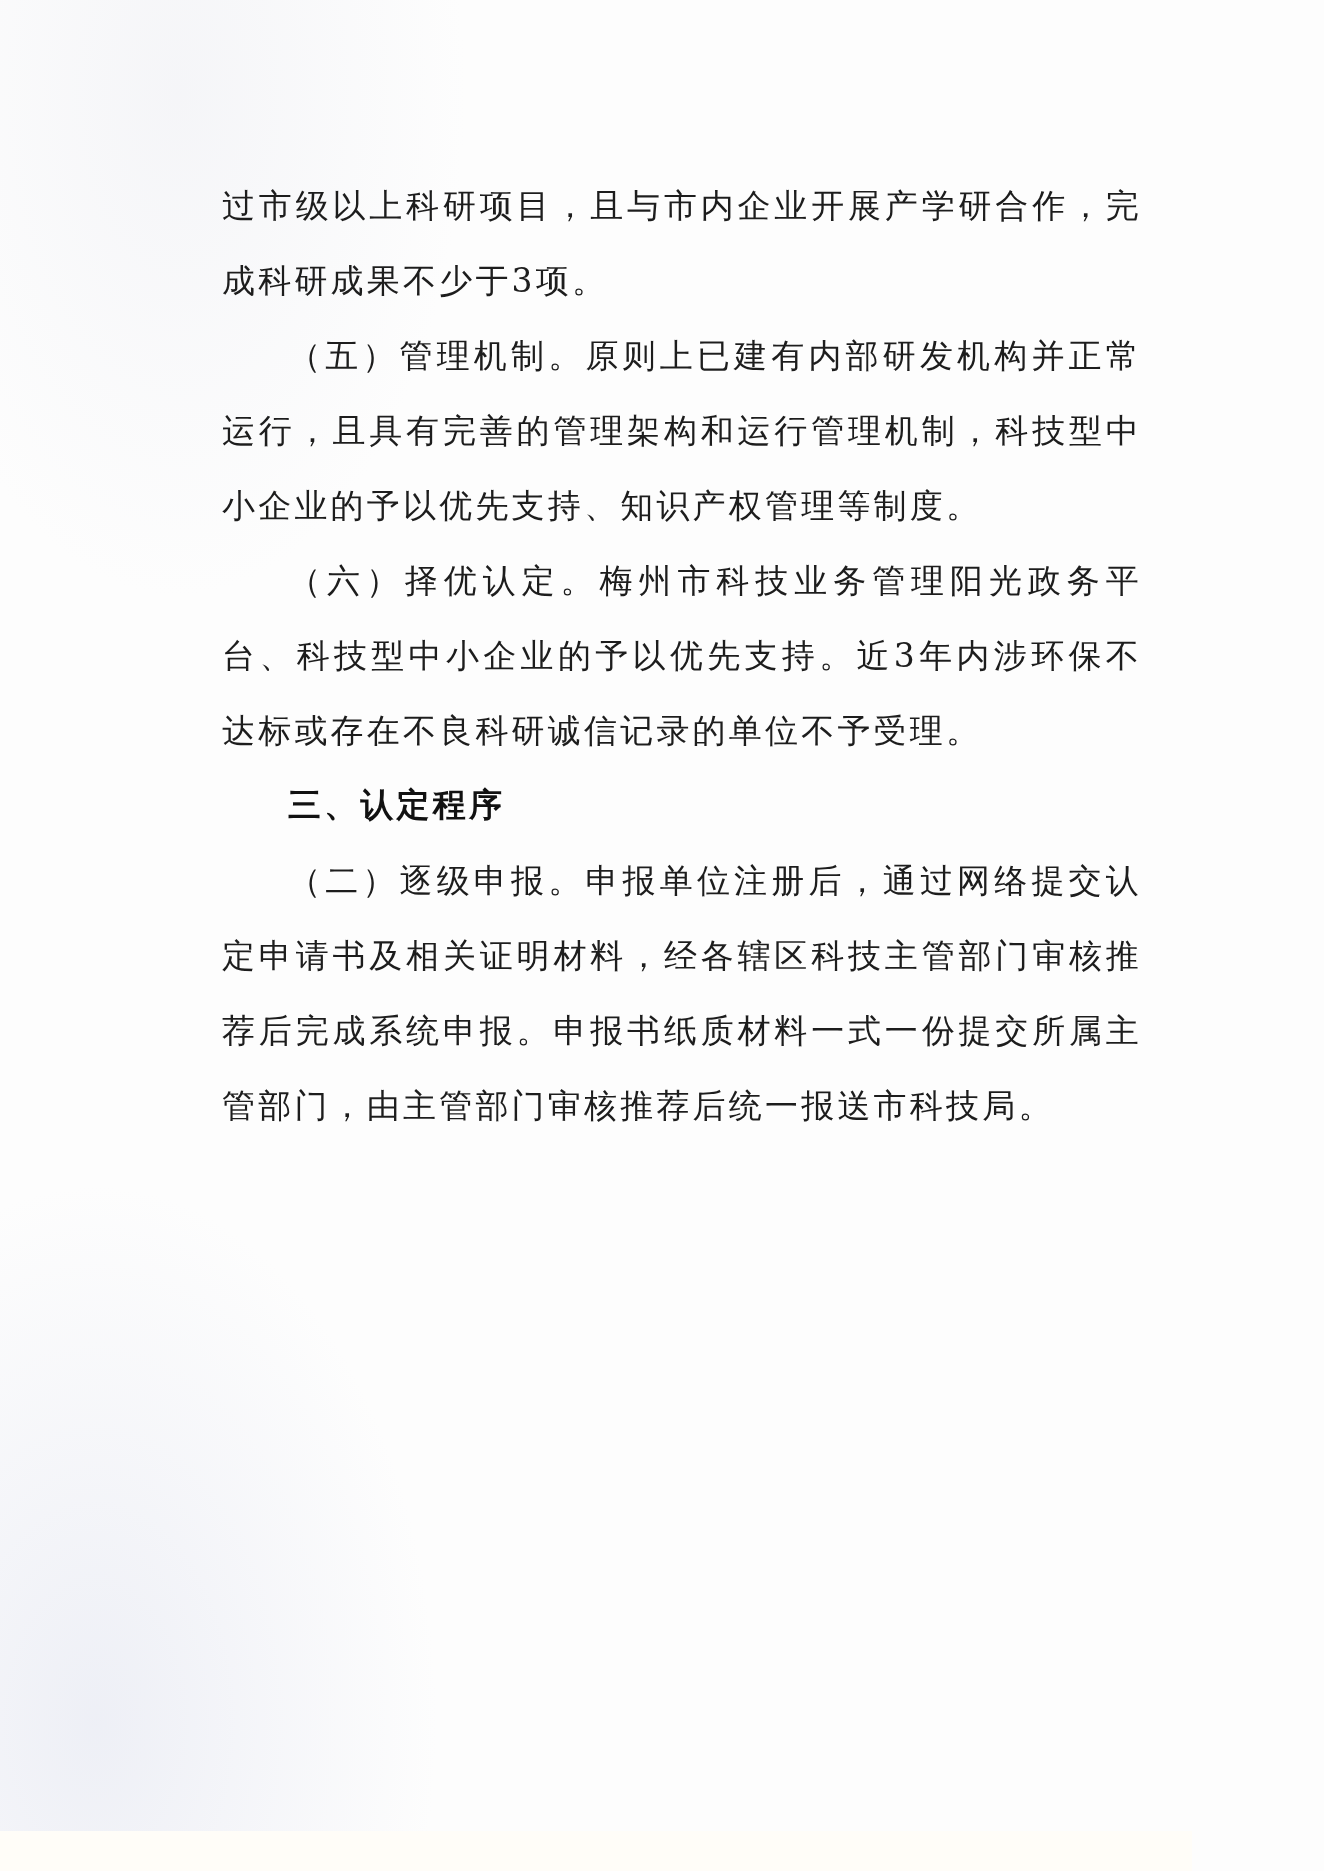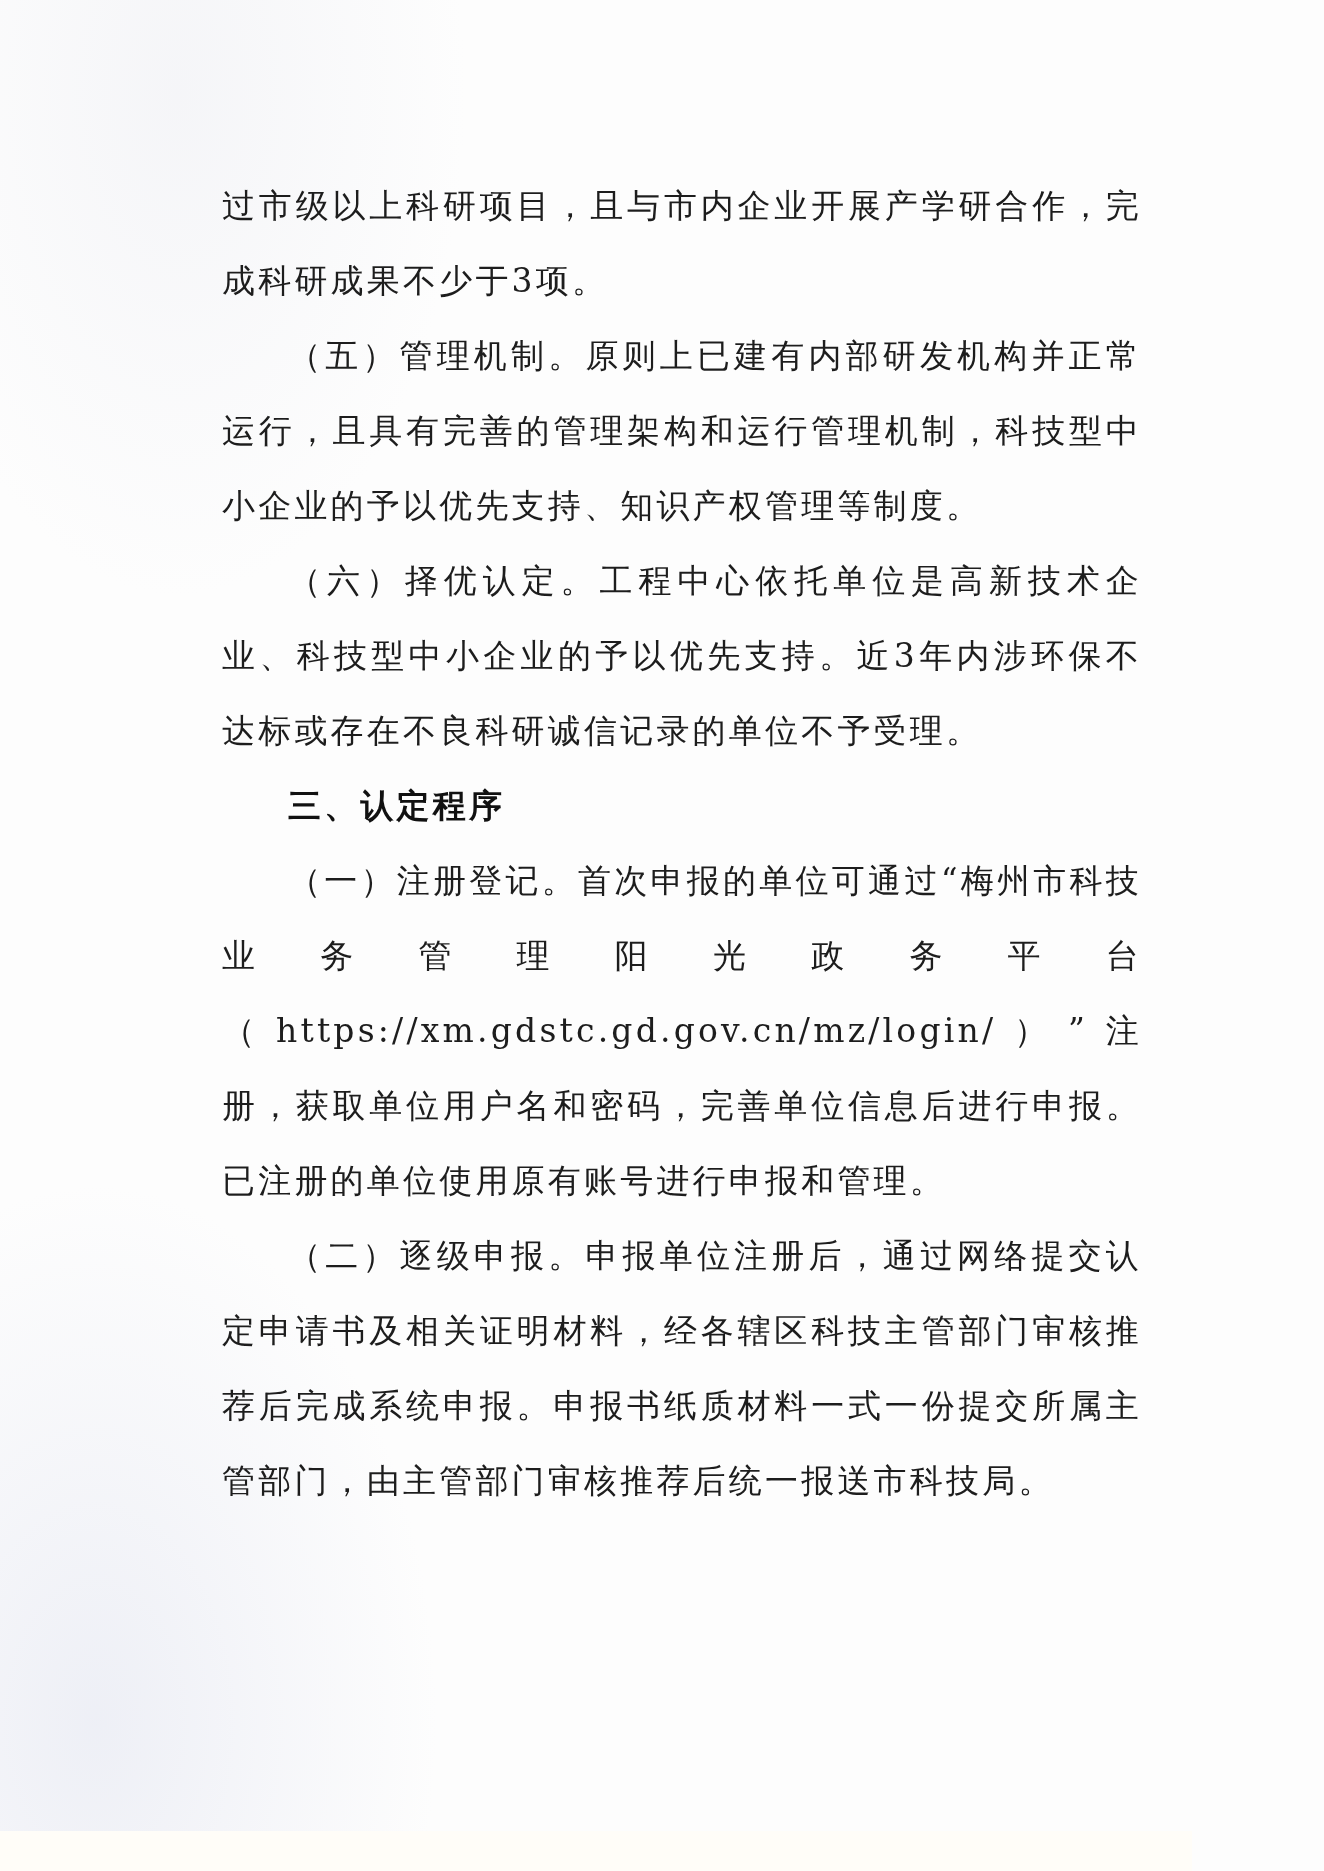--- a/index.html
+++ b/index.html
@@ -41,30 +41,29 @@
     .para {
       margin: 0;
       text-indent: 2em;
     }
     .para.cont {
       text-indent: 0;
     }
     .heading {
       margin: 0;
       text-indent: 2em;
-      font-family: Liberation Sans, sans-serif;
+      font-family: Liberation Serif, serif;
       font-weight: bold;
       color: #111;
     }
   </style>
 </head>
 <body>
 
 <div class="page">
   <div class="body-text">
     <p class="para cont">过市级以上科研项目，且与市内企业开展产学研合作，完成科研成果不少于3项。</p>
     <p class="para">（五）管理机制。原则上已建有内部研发机构并正常运行，且具有完善的管理架构和运行管理机制，科技型中小企业的予以优先支持、知识产权管理等制度。</p>
-    <p class="para">（六）择优认定。工程中心依托单位是高新技术企业、科技型中小企业的予以优先支持。近3年内涉环保不达标或存在不良科研诚信记录的单位不予受理。</p>
+    <p class="para">（六）择优认定。梅州市科技业务管理阳光政务平台、科技型中小企业的予以优先支持。近3年内涉环保不达标或存在不良科研诚信记录的单位不予受理。</p>
     <p class="heading">三、认定程序</p>
-    <p class="para">（一）注册登记。首次申报的单位可通过“梅州市科技业务管理阳光政务平台（https://xm.gdstc.gd.gov.cn/mz/login/）”注册，获取单位用户名和密码，完善单位信息后进行申报。已注册的单位使用原有账号进行申报和管理。</p>
     <p class="para">（二）逐级申报。申报单位注册后，通过网络提交认定申请书及相关证明材料，经各辖区科技主管部门审核推荐后完成系统申报。申报书纸质材料一式一份提交所属主管部门，由主管部门审核推荐后统一报送市科技局。</p>
   </div>
 </div>
 
 </body></html>

